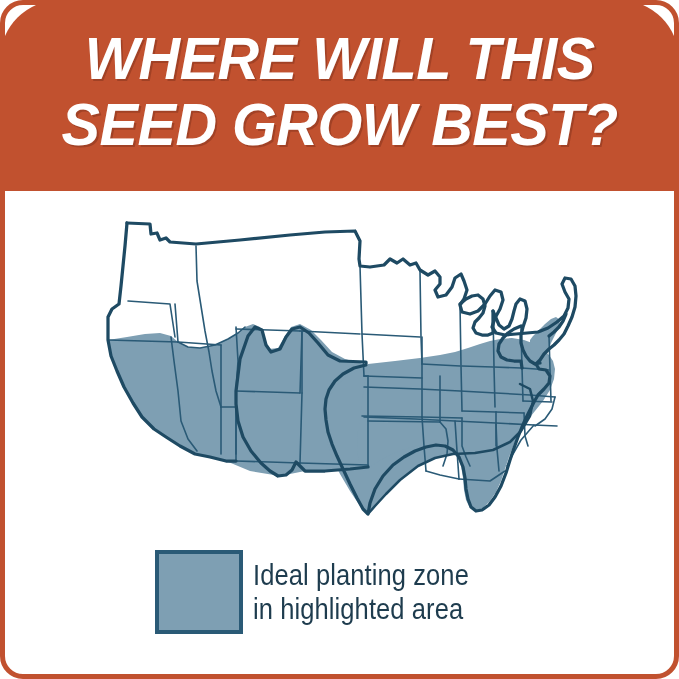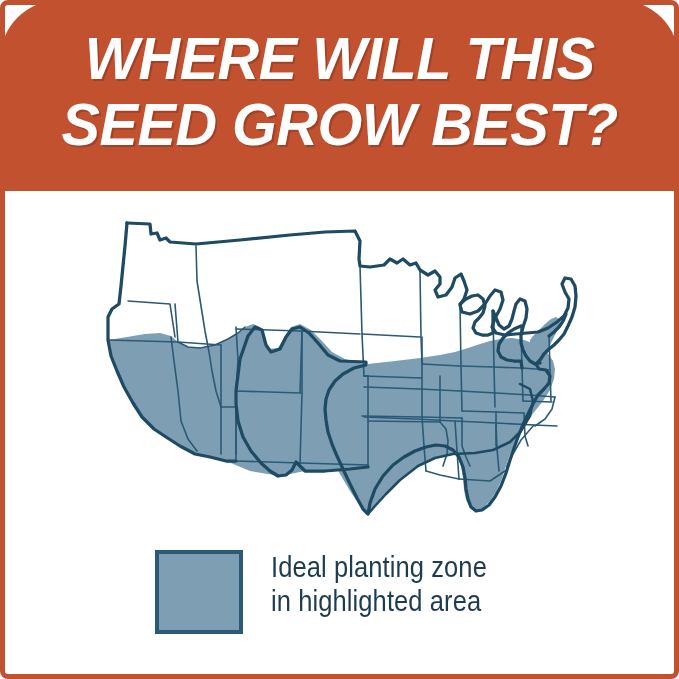--- a/index.html
+++ b/index.html
@@ -12,21 +12,21 @@
     height: 679px;
     font-family: "Liberation Sans", sans-serif;
     overflow: hidden;
   }
 
   .card {
     position: relative;
     width: 679px;
     height: 679px;
     box-sizing: border-box;
-    border-radius: 8px;
+    border-radius: 23px;
     border: 5px solid #C1512F;
     background: #ffffff;
     overflow: hidden;
   }
 
   
   .header {
     position: absolute;
     left: -5px;
     top: -5px;
@@ -72,21 +72,22 @@
     height: 310px;
     display: block;
   }
 
   
   .legend {
     position: absolute;
     left: 150px;
     top: 545px;
     display: flex;
-    gap: 28px;
+    align-items: center;
+    gap: 10px;
   }
   .legend-swatch {
     width: 88px;
     height: 84px;
     box-sizing: border-box;
     background: #7E9FB3;
     border: 4px solid #2A5A76;
     flex: none;
   }
   .legend-text {

